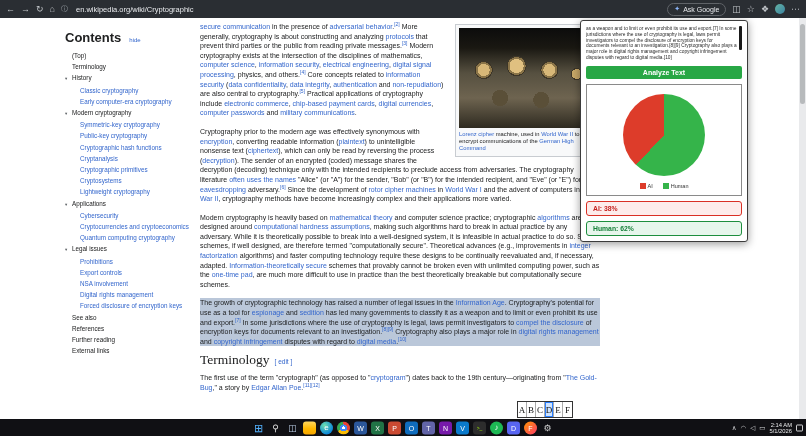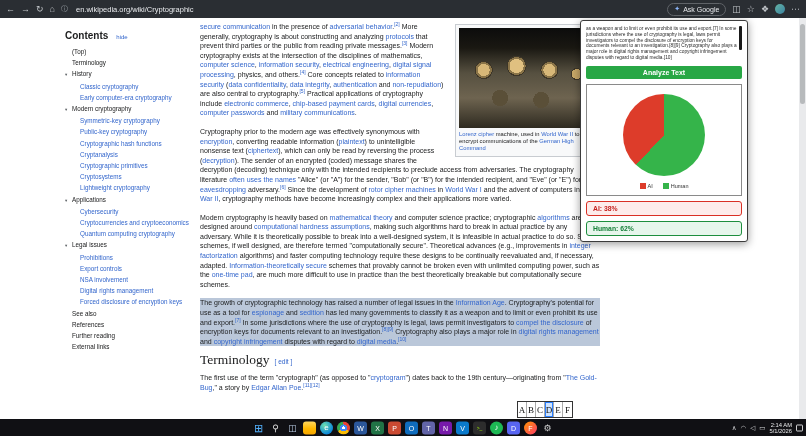--- a/index.html
+++ b/index.html
@@ -18,21 +18,21 @@
   .spark { color:#8ab4f8; font-size:7px; }
   .avatar { width:10px; height:10px; border-radius:50%; background:linear-gradient(135deg,#63b3a4,#3b82a0); display:inline-block; }
 
   
   .scrollbar { position:absolute; top:18px; right:0; width:7px; bottom:17px; background:#e9eaec; z-index:3; }
   .sb-thumb { position:absolute; top:6px; left:1px; right:1px; height:80px; background:#b7babc; border-radius:3px; }
 
   
   .sidebar { position:absolute; left:65px; top:30px; width:126px; z-index:1; }
   .sb-head { display:flex; align-items:baseline; gap:8px; margin-bottom:7px; }
-  .sb-title { font-size:10px; font-weight:bold; color:#202122; }
+  .sb-title { font-size:13px; font-weight:bold; color:#202122; }
   .sb-hide { font-size:6px; color:#3366cc; text-decoration:none; }
   .sb-item { display:flex; margin-bottom:3px; line-height:8.2px; }
   .sb-arrow { width:7px; flex:0 0 7px; color:#54595d; font-size:4.5px; padding-top:1px; }
   .sb-label { font-size:6.3px; }
   .lvl0 { color:#202122; }
   .lvl1 { color:#3366cc; padding-left:8px; }
 
   
   .content { position:absolute; left:200px; top:18px; width:400px; padding-top:4px;
     font-size:7px; line-height:9.6px; color:#202122; z-index:1; }

